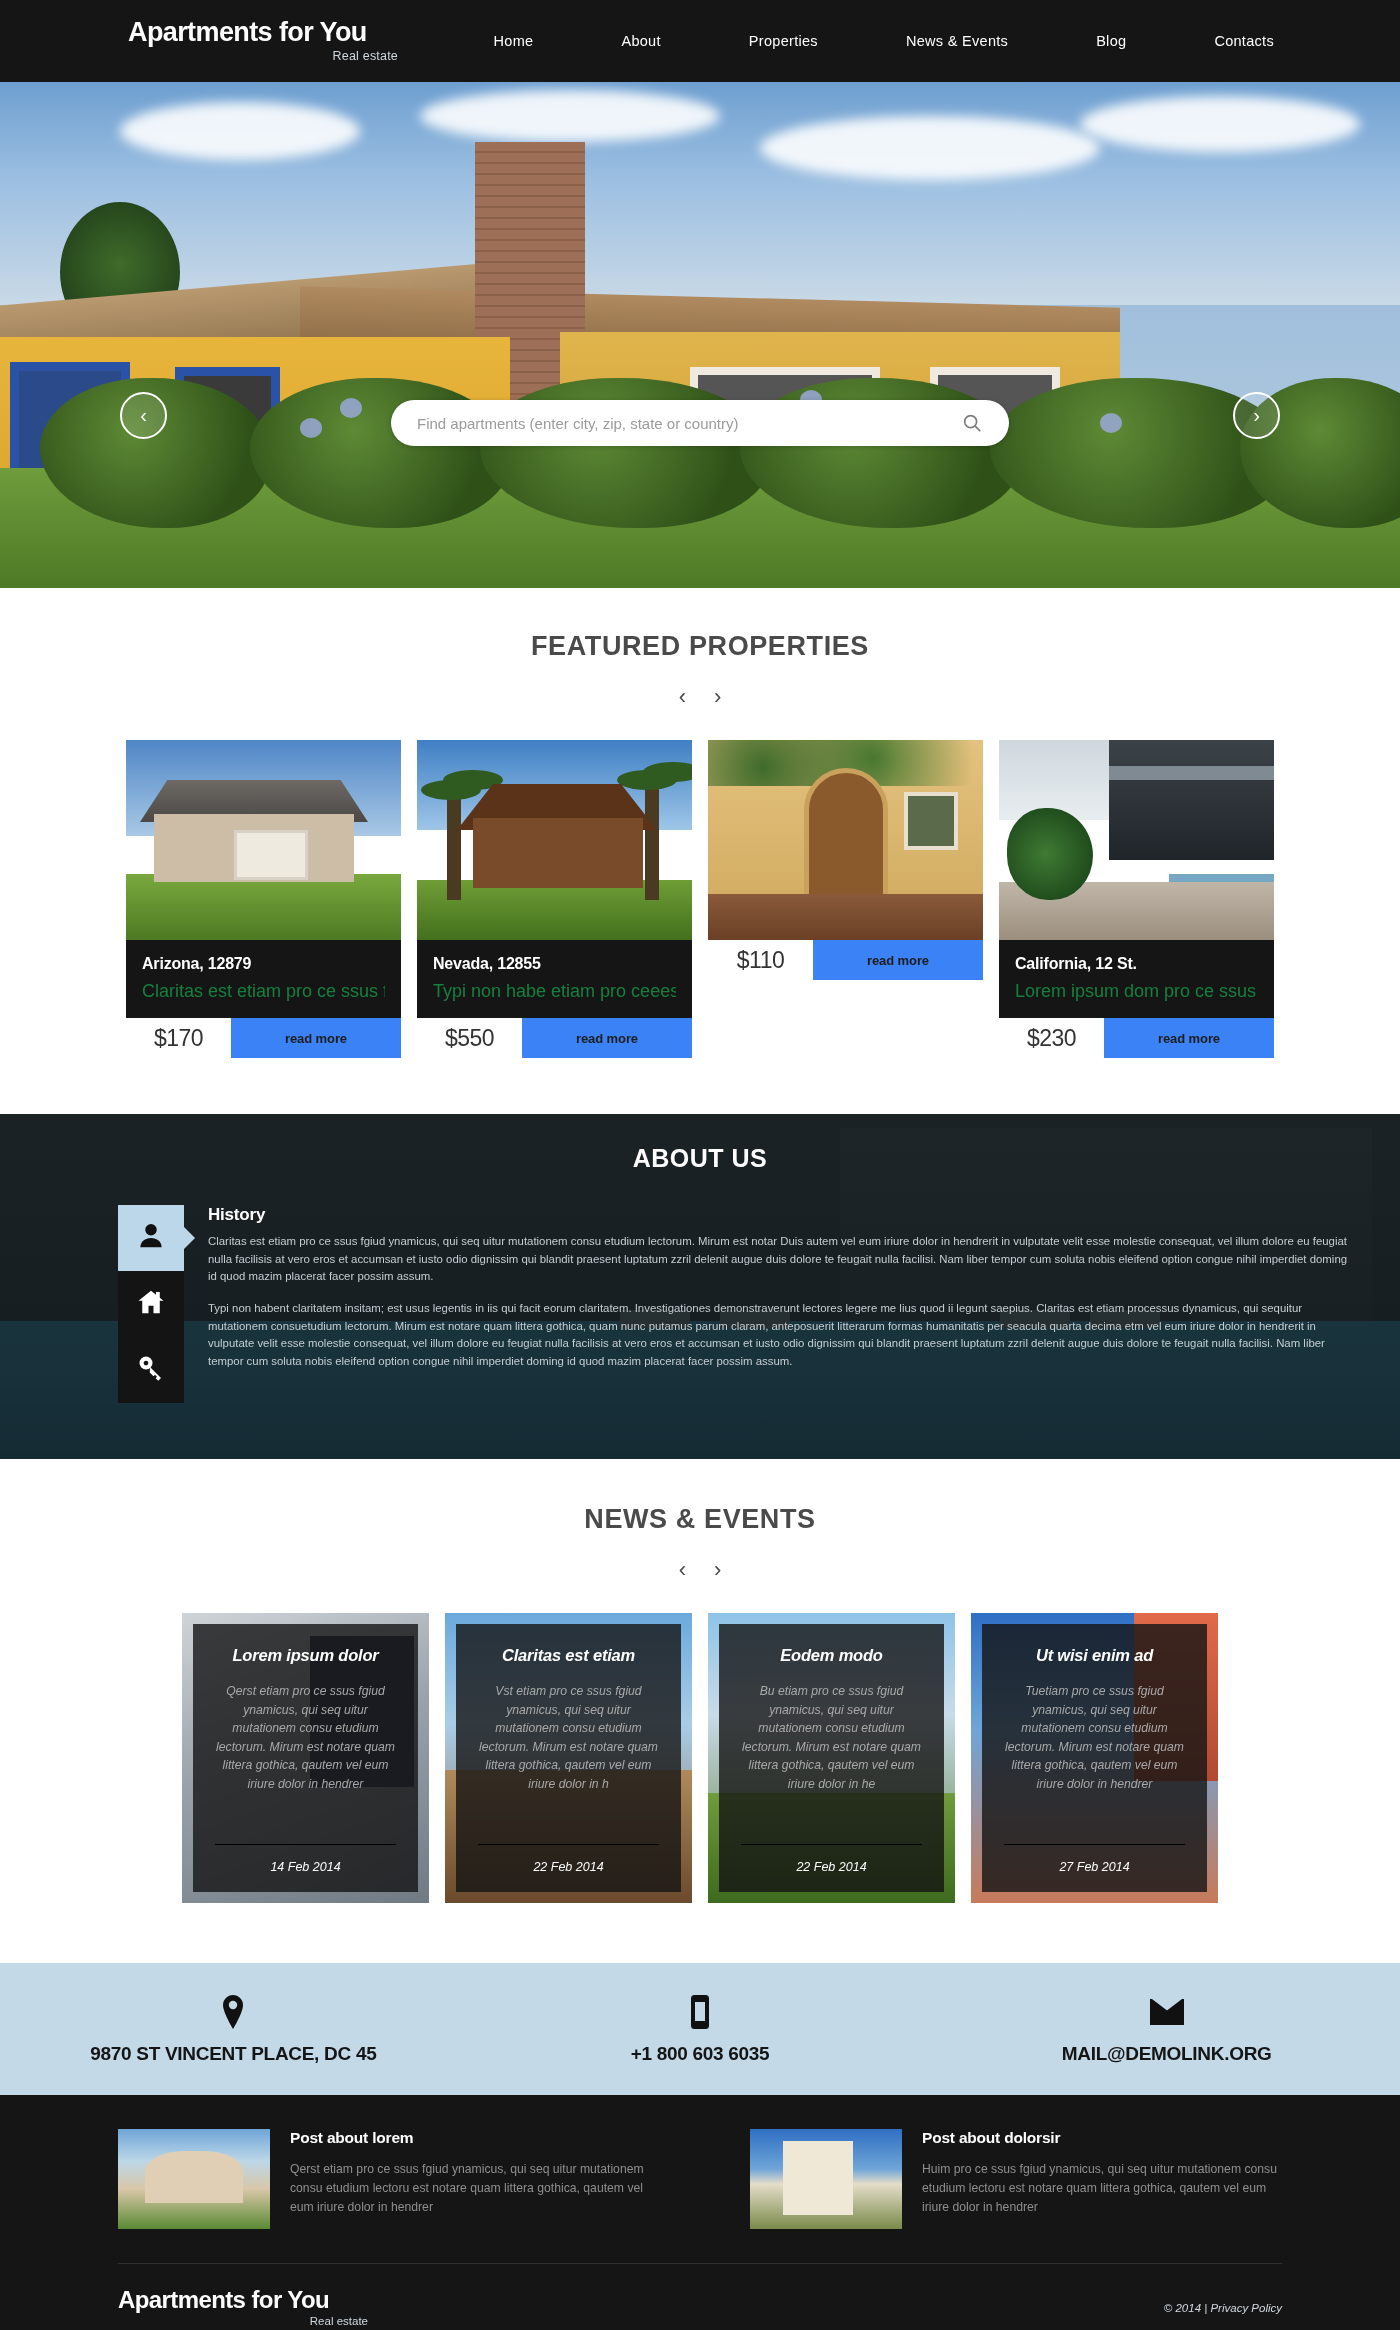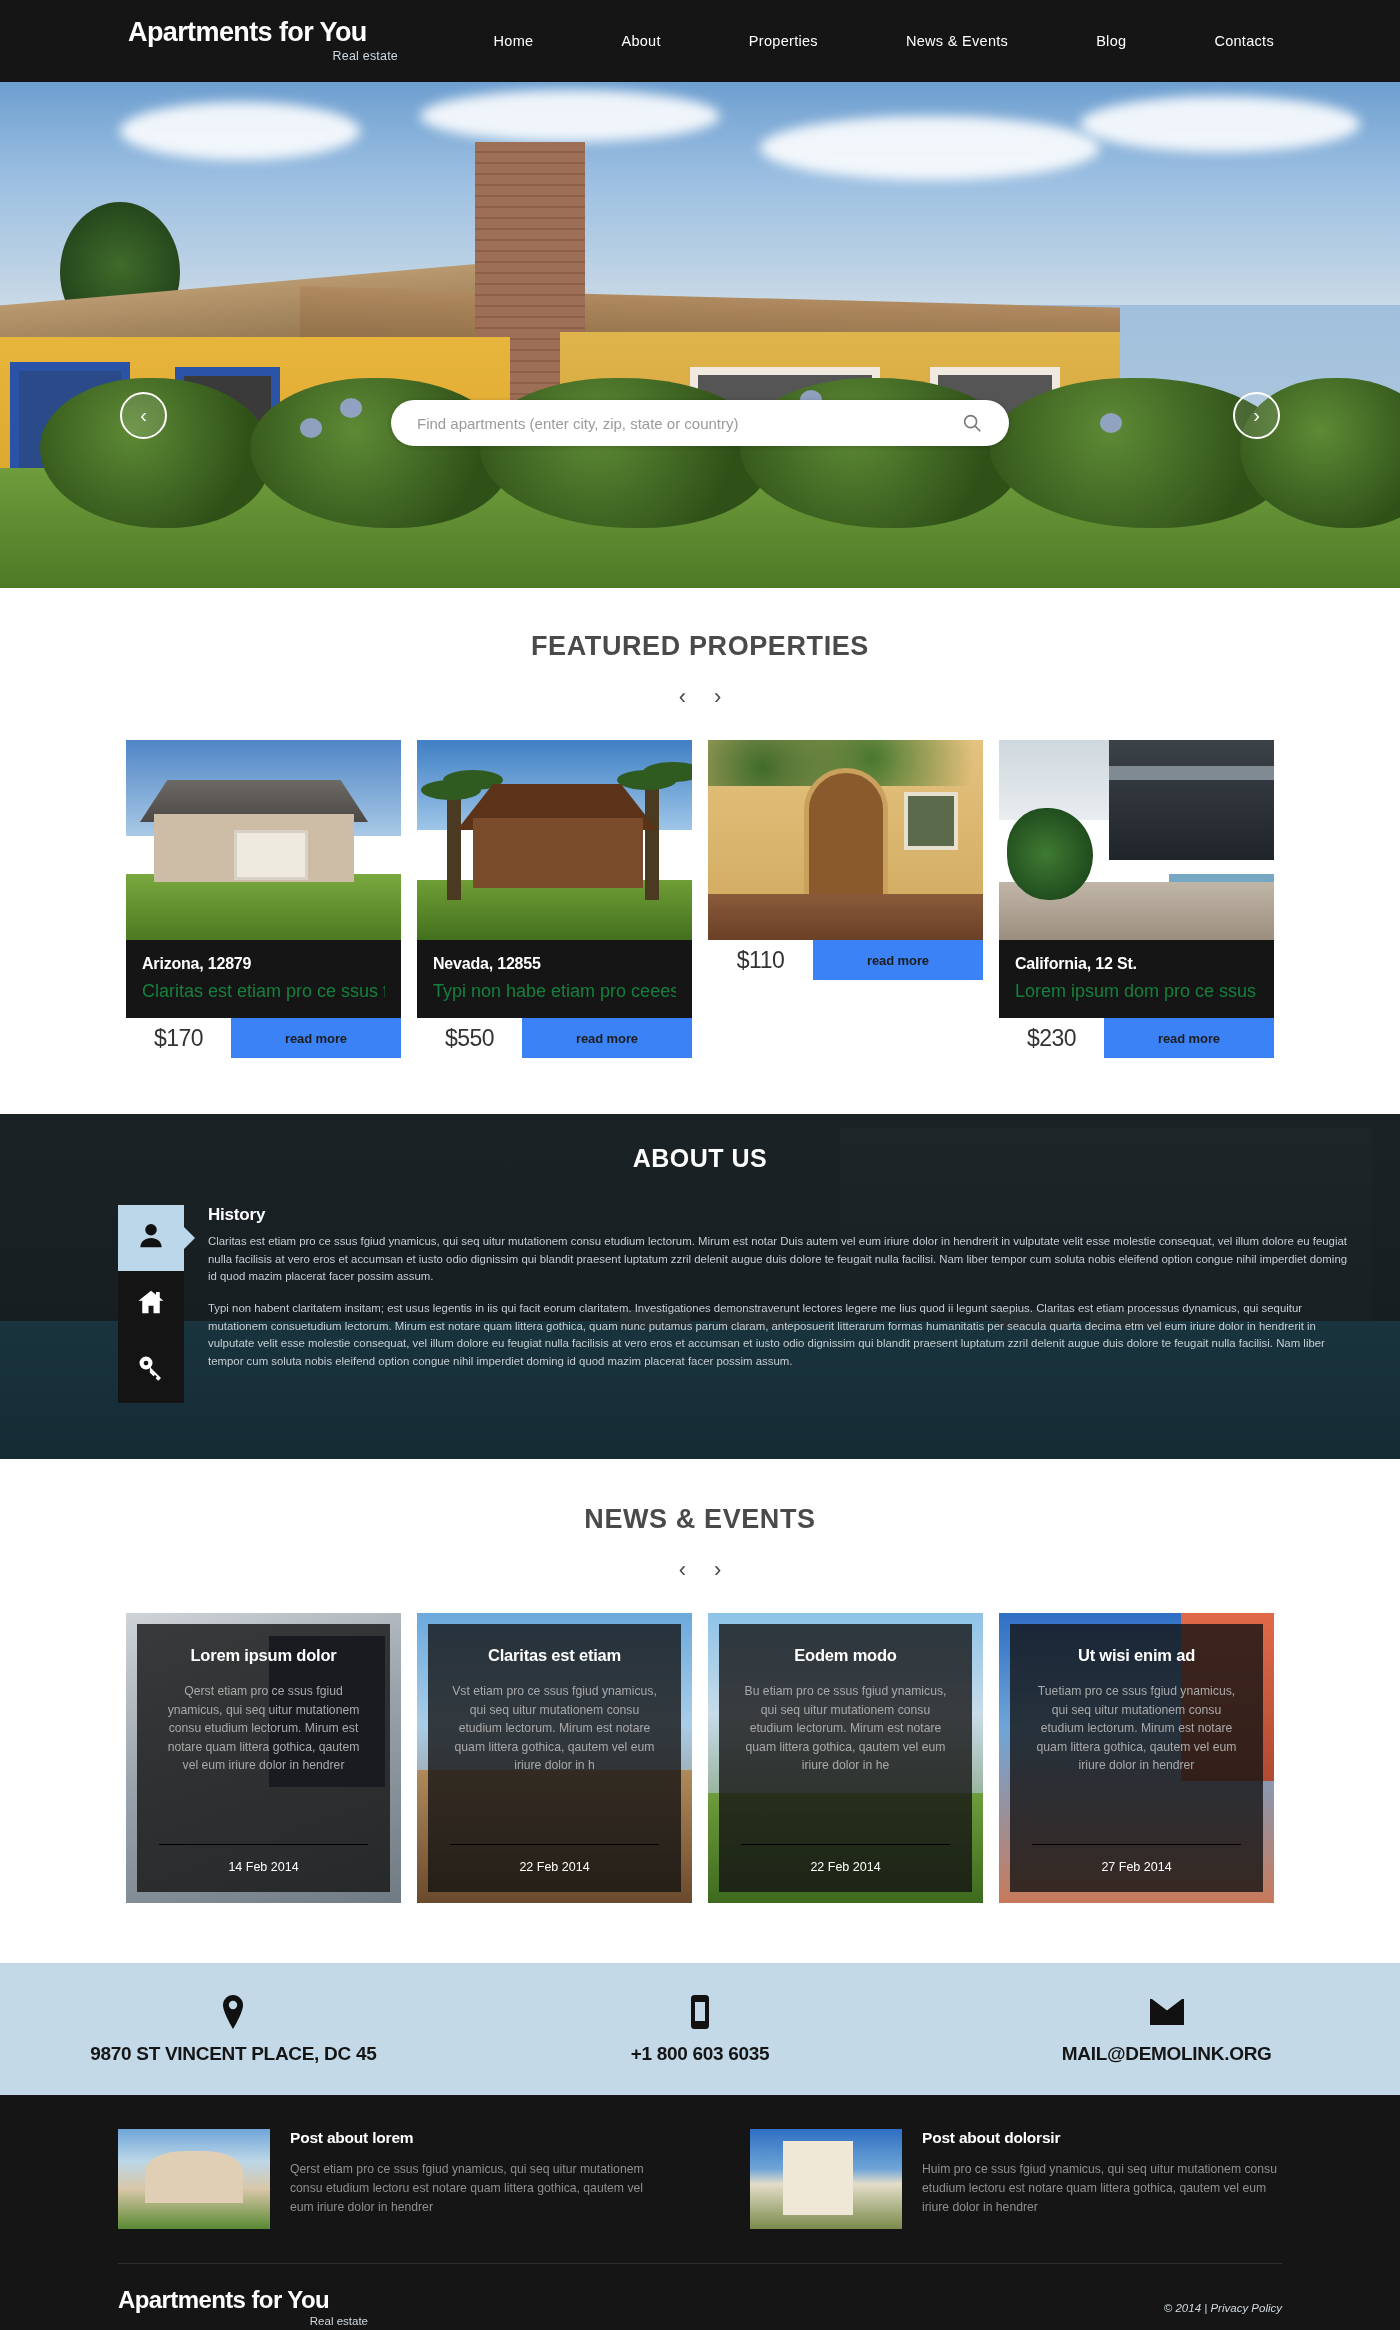--- a/index.html
+++ b/index.html
@@ -305,22 +305,22 @@
   
   .news {
     background: #ffffff;
     padding: 45px 0 60px 0;
   }
   .news-cards {
     display: flex; justify-content: center; gap: 16px;
     margin-top: 32px;
   }
   .ncard {
-    width: 275px; height: 290px;
-    position: relative; overflow: hidden;
+    width: 247px; height: 290px;
+    position: relative; overflow: hidden; font-style: italic;
   }
   .ncard-bg { position: absolute; inset: 0; }
   .ncard-inner {
     position: absolute;
     left: 11px; top: 11px; right: 11px; bottom: 11px;
     background: rgba(20,20,20,0.80);
     padding: 22px 22px 0 22px;
     display: flex; flex-direction: column;
   }
   .ncard-title {

